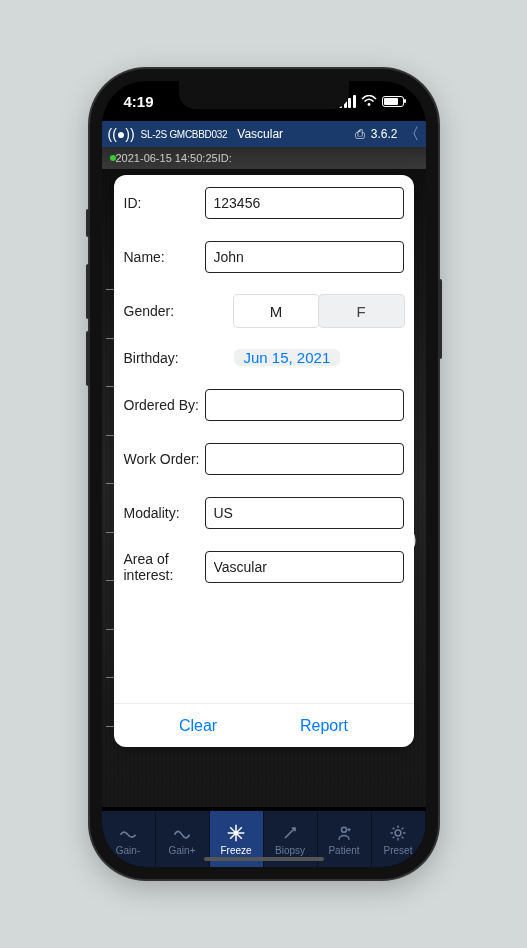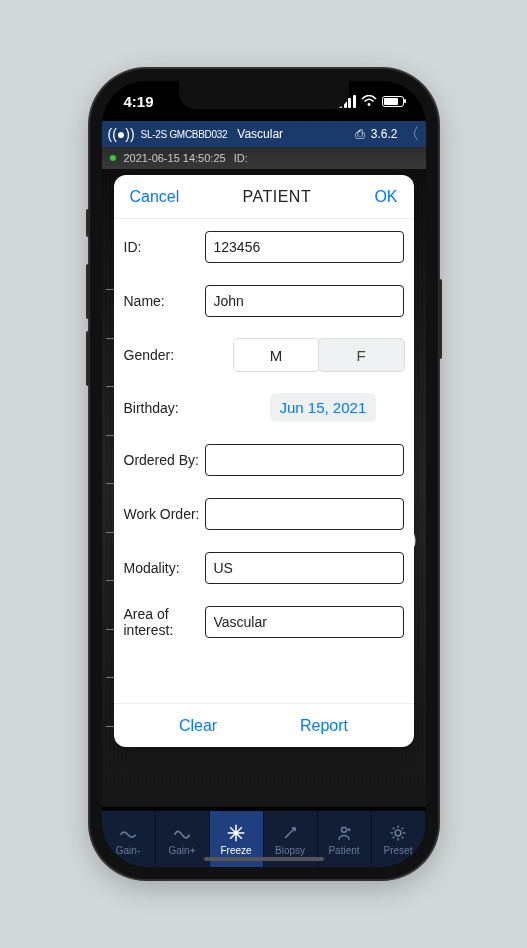--- a/index.html
+++ b/index.html
@@ -57,21 +57,21 @@
       color:#fff; font-size:12px; padding:0 6px; gap:6px;
     }
     .sig-icon { font-size:14px; }
     .devid { font-size:10px; letter-spacing:-.3px; flex:0 0 auto; }
     .mode { margin-left:4px; }
     .app-header-right { margin-left:auto; display:flex; align-items:center; gap:6px; font-size:12px; }
     .chev { font-size:16px; color:#aad; }
 
     .scan-bg {
       height:22px; background:linear-gradient(#2a2a2a,#3a3a3a);
-      display:flex; align-items:center; padding:0 8px; color:#ccc; font-size:11px; gap:8px;
+      display:flex; align-items:center; padding:0 8px; color:#ccc; font-size:11px; 
     }
     .green-dot { width:6px; height:6px; background:#3c3; border-radius:50%; }
     .ultrasound {
       position:absolute; top:88px; left:0; right:0; bottom:60px;
       background: repeating-linear-gradient(90deg,#333,#3e3e3e 3px,#2c2c2c 4px),
                   linear-gradient(#222,#444 30%,#555 50%,#333);
       background-blend-mode:overlay;
     }
     .ruler { position:absolute; left:4px; top:120px; bottom:80px; width:14px;
       display:flex; flex-direction:column; justify-content:space-between; }
@@ -92,22 +92,22 @@
     .dlg-title { font-size:16px; color:#222; letter-spacing:.5px; }
     .form { flex:1; padding:12px 10px 0; overflow:hidden; }
     .row { display:flex; align-items:center; margin-bottom:22px; }
     .lbl { width:110px; font-size:14px; color:#222; }
     .fld {
       flex:1; height:32px; border:1px solid #222; border-radius:4px;
       padding:8px 8px; font-size:14px; color:#222; background:#fff;
     }
     .datewrap { flex:1; }
     .datebtn {
-      display:inline-block; padding:6px 10px; background:#eef0f1; border-radius:6px;
-      color:#007aff; font-size:15px;margin-left:36px;
+      display:inline-block; padding:0 10px; background:#eef0f1; border-radius:6px;
+      color:#007aff; font-size:15px;
     }
     .seg { flex:1; display:flex; gap:0; }
     .seg button {
       flex:1; height:32px; border:none; background:#fff; color:#222;
       font-size:15px; box-shadow:0 0 0 1px #ddd; border-radius:4px;
     }
     .seg button.sel { background:#fff; font-weight:500; }
     .seg button:not(.sel){ background:#eef0f1; color:#444; }
 
     .dialog-bot {
@@ -186,25 +186,20 @@
           <i></i>
           <i></i>
           <i></i>
           <i></i>
           <i></i>
       </div>
       <div class="side-val">00</div>
     </div>
 
     <div class="dialog">
-      <div class="dialog-top">
-        <span class="link">Cancel</span>
-        <span class="dlg-title">PATIENT</span>
-        <span class="link">OK</span>
-      </div>
 
       <div class="form">
         <div class="row">
           <span class="lbl">ID:</span>
           <input class="fld" value="123456" style="">
         </div>
         <div class="row">
           <span class="lbl">Name:</span>
           <input class="fld" value="John" style="">
         </div>

